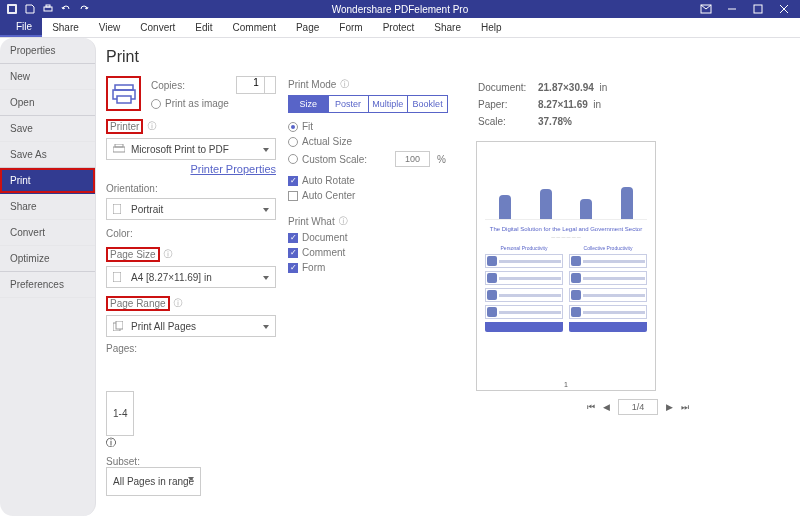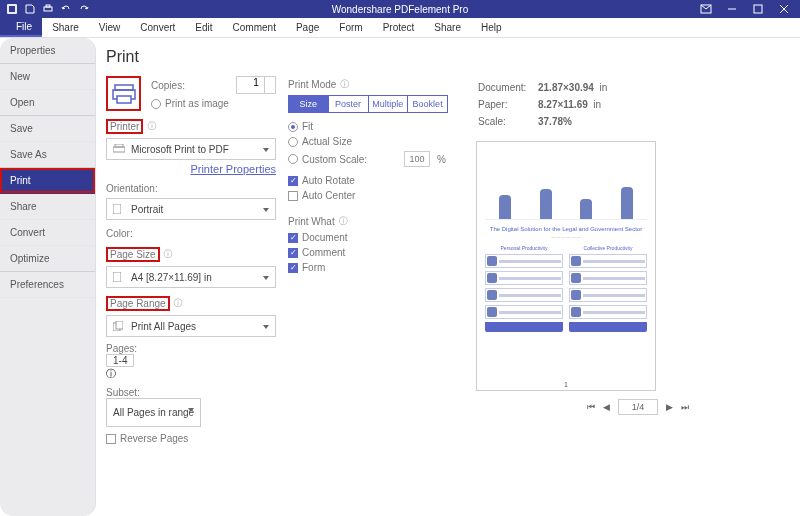--- a/index.html
+++ b/index.html
@@ -55,25 +55,25 @@
 .select { height: 22px; border: 1px solid #ccc; background: #fff; display: flex; align-items: center; padding: 8px 6px; position: relative; color: #444; font-size: 10px; }
 .select .icon { width: 14px; margin-right: 4px; color: #888; }
 .select::after { content: ""; position: absolute; right: 6px; top: 9px; border-left: 3px solid transparent; border-right: 3px solid transparent; border-top: 4px solid #666; }
 .link { color: #5864c8; font-size: 11px; text-align: right; display: block; margin-top: 3px; text-decoration: underline; }
 
 .segctrl { display: flex; border: 1px solid #5864c8; height: 18px; margin-top: 4px; width: 160px; }
 .seg { flex: 1; display: flex; align-items: center; justify-content: center; font-size: 9px; color: #5864c8; border-right: 1px solid #5864c8; }
 .seg:last-child { border-right: none; }
 .seg.active { background: #5864c8; color: #fff; }
 
-.scale-input { width: 26px; height: 16px; border: 1px solid #ccc; text-align: center; font-size: 9px; display: inline-flex; align-items: center; justify-content: center; margin-left: 4px; }
+.scale-input { width: 35px; height: 16px; border: 1px solid #ccc; text-align: center; font-size: 9px; display: inline-flex; align-items: center; justify-content: center; margin-left: 4px; }
 
 .form-row { display: flex; align-items: flex-start; margin-top: 6px; flex-direction: column; }
 .form-row .lbl { width: 36px; color: #777; }
-.plain-input { height: 18px; border: 1px solid #ccc; background: #fff; padding: 0 6px; flex: 1; color: #444; }
+.plain-input { height: 18px; border: 1px solid #ccc; background: #fff; padding: 16px 6px; flex: 1; color: #444; margin-top: 37px; }
 
 
 .docinfo { color: #666; font-size: 9px; line-height: 1.5; }
 .docinfo td:first-child { width: 58px; }
 .preview { margin-top: 10px; width: 180px; height: 250px; border: 1px solid #ccc; background: #fff; padding: 8px; position: relative; }
 .pv-hero { height: 70px; border-bottom: 1px solid #eee; display: flex; align-items: flex-end; justify-content: space-around; }
 .pv-figure { width: 12px; height: 24px; background: #6e7fc0; border-radius: 4px 4px 0 0; }
 .pv-title { text-align: center; font-size: 6px; color: #5864c8; margin: 6px 0 2px 0; }
 .pv-sub { text-align: center; font-size: 4px; color: #999; }
 .pv-cols { display: flex; gap: 6px; margin-top: 6px; }
@@ -262,24 +262,20 @@
       <div class="form-row">
         <span class="lbl">Pages:</span>
         <div class="plain-input"><span>1-4</span></div>
         <span class="q">ⓘ</span>
       </div>
       <div class="form-row">
         <span class="lbl">Subset:</span>
         <div class="select" style="flex:1">
             <span>All Pages in range</span>
           </div>
-      </div>
-      <div class="check-row" style="margin-top:6px">
-        <span class="check"></span>
-        <span>Reverse Pages</span>
       </div>
     </div>
 
     <div class="col2">
       <div style="height:30px"></div>
       <div class="field-label" style="margin-top:0">
           <span>Print Mode</span>
           <span class="q">ⓘ</span>
         </div>
       <div class="segctrl">

